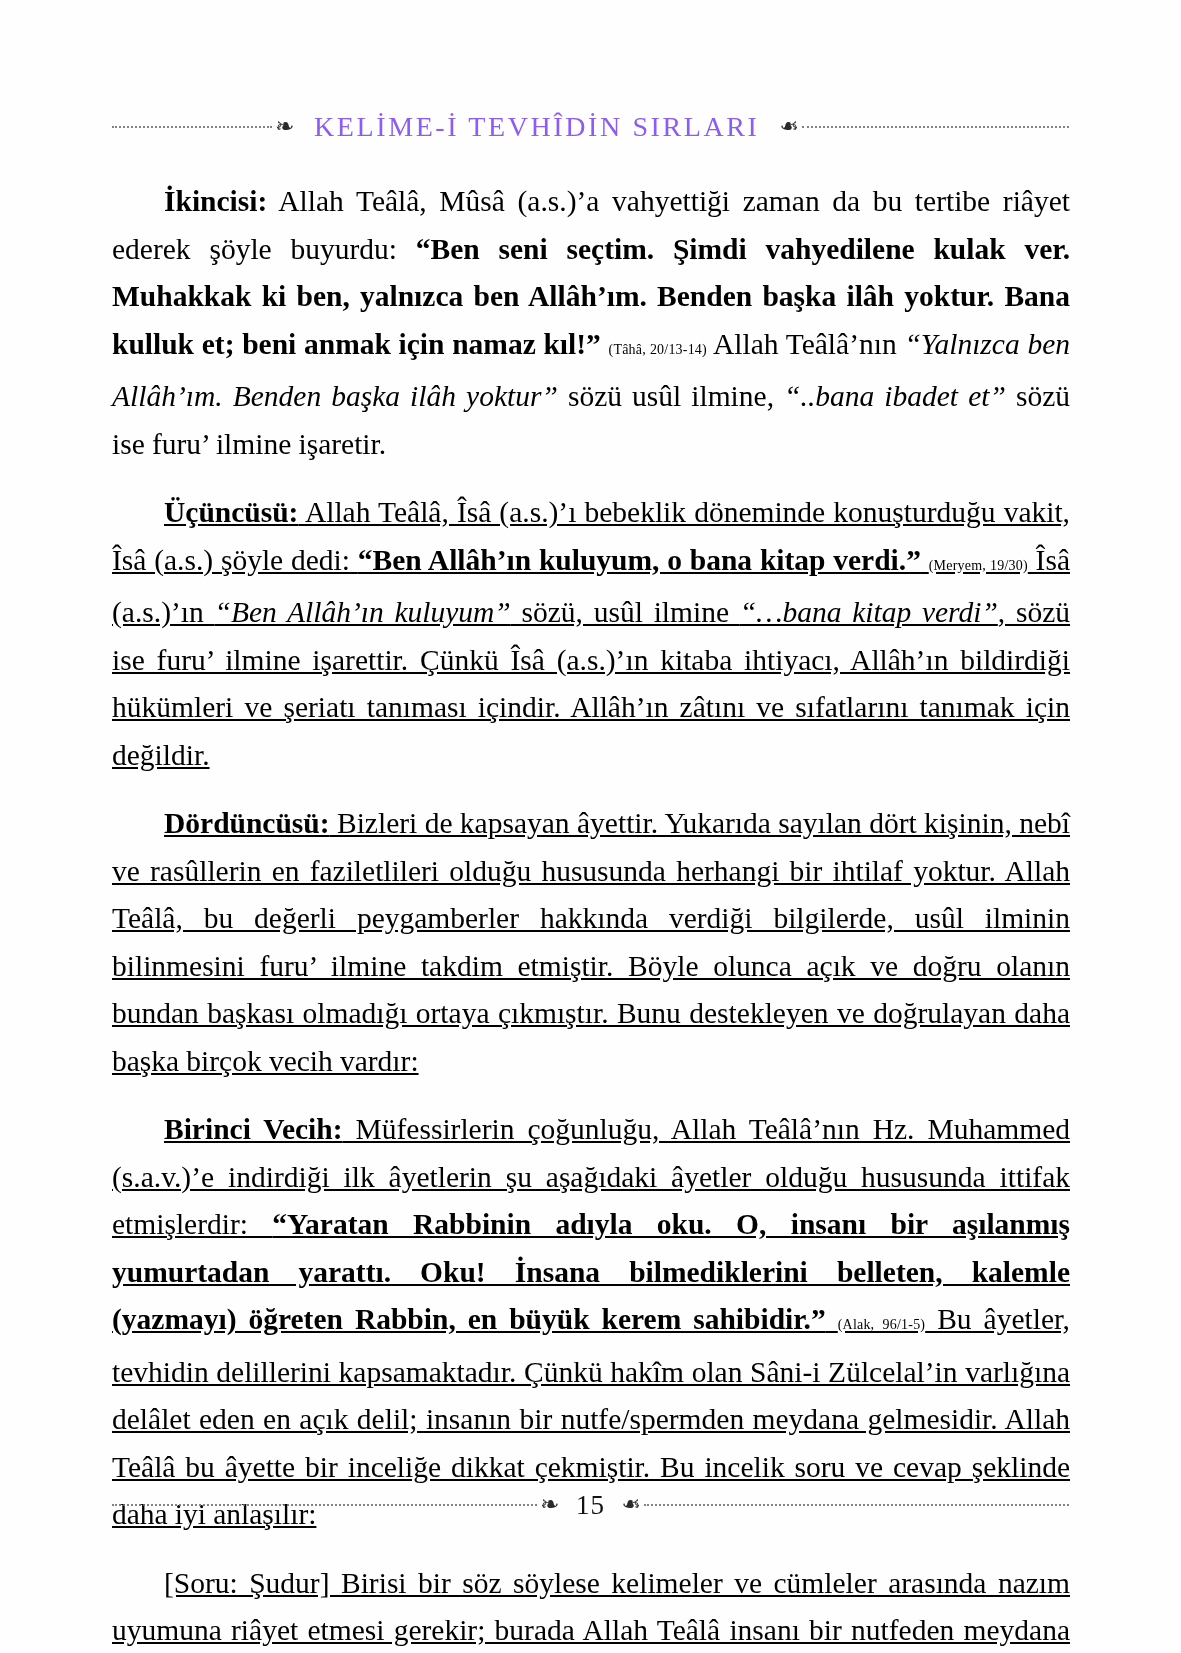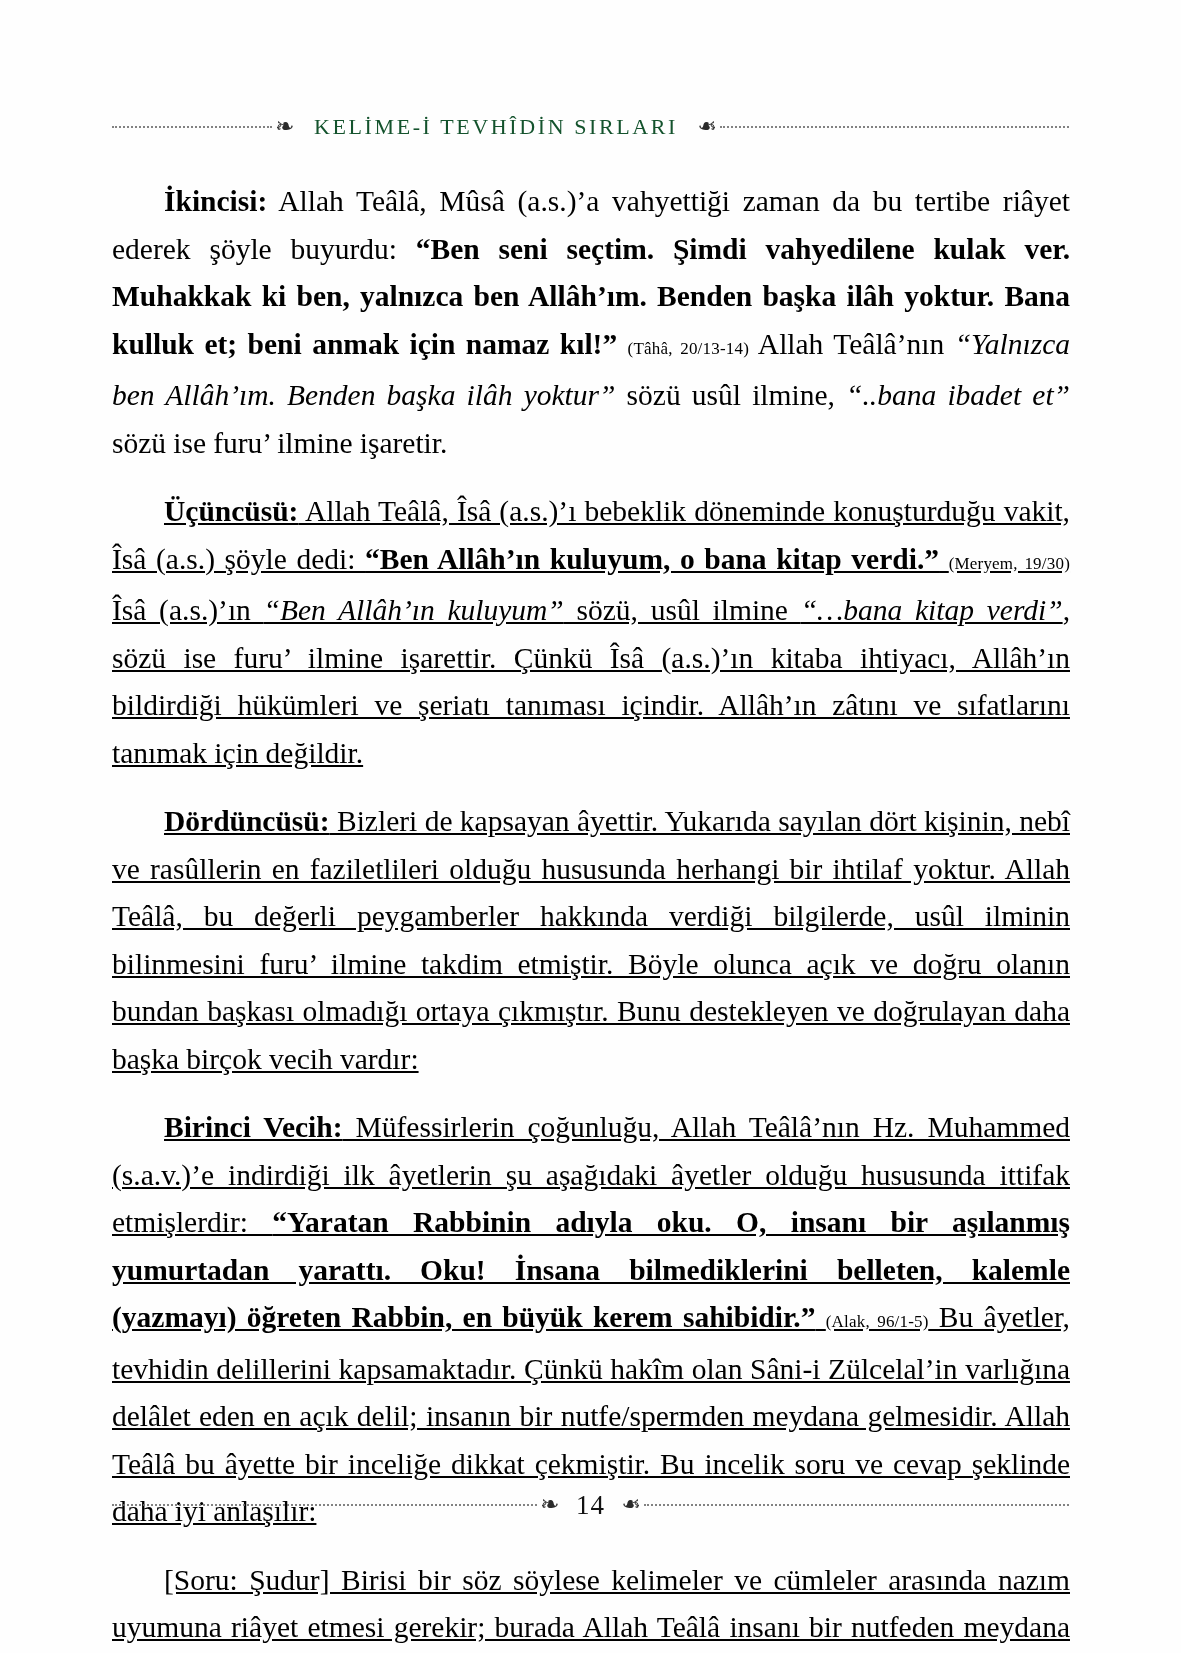--- a/index.html
+++ b/index.html
@@ -35,25 +35,25 @@
   .dot-rule {
     flex: 1 1 auto;
     height: 1px;
     border-bottom: 2px dotted #6d6d6d;
     margin-bottom: 2px;
     opacity: .85;
   }
   .dot-rule.short { flex: 0 0 160px; }
   .head-title {
     font-family: "Liberation Serif", "DejaVu Serif", serif;
-    font-size: 22px;
+    font-size: 28px;
     letter-spacing: 2.6px;
     white-space: nowrap;
     padding: 0 16px;
-    color: #14532d;
+    color: #8b5cf6;
     font-variant: small-caps;
     text-transform: uppercase;
   }
   .orn {
     display: inline-block;
     width: 26px;
     text-align: center;
     font-size: 23px;
     line-height: 1;
     color: #2b2b2b;
@@ -76,21 +76,21 @@
     text-align: justify;
     text-justify: inter-word;
     hyphens: manual;
     word-spacing: -0.2px;
   }
   p.para.indent { text-indent: 52px; }
   p.para.gap { margin-top: 21px; text-decoration: underline; }
   .lead { font-weight: bold; }
   .quote-bold { font-weight: bold; }
   .cite {
-    font-size: 17px;
+    font-size: 14px;
     letter-spacing: .2px;
   }
   .ital-quote { font-style: italic; }
 
   
   .footer {
     position: absolute;
     bottom: 128px;
     left: 112px;
     right: 112px;
@@ -129,18 +129,18 @@
 
     <p class="para indent gap"><span class="lead">Birinci Vecih:</span><span> Müfessirlerin çoğunluğu, Allah Teâlâ’nın Hz. Muhammed (s.a.v.)’e indirdiği ilk âyetlerin şu aşağıdaki âyetler olduğu hususunda ittifak etmişlerdir: </span><span class="quote-bold">“Yaratan Rabbinin adıyla oku. O, insanı bir aşılanmış yumurtadan yarattı. Oku! İnsana bilmediklerini belleten, kalemle (yazmayı) öğreten Rabbin, en büyük kerem sahibidir.”</span><span> </span><span class="cite">(Alak, 96/1-5)</span><span> Bu âyetler, tevhidin delillerini kapsamaktadır. Çünkü hakîm olan Sâni-i Zülcelal’in varlığına delâlet eden en açık delil; insanın bir nutfe/spermden meydana gelmesidir. Allah Teâlâ bu âyette bir inceliğe dikkat çekmiştir. Bu incelik soru ve cevap şeklinde daha iyi anlaşılır:</span></p>
 
     <p class="para indent gap"><span>[Soru: Şudur] Birisi bir söz söylese kelimeler ve cümleler arasında nazım uyumuna riâyet etmesi gerekir; burada Allah Teâlâ insanı bir nutfeden meydana getirdiğini zikretmiş ve şöyle buyurmuştur: </span></p>
 
   </div>
 
   <div class="footer">
     <span class="dot-rule"></span>
     <span class="orn">❧</span>
-    <span class="folio">14</span>
+    <span class="folio">15</span>
     <span class="orn flip">❧</span>
     <span class="dot-rule"></span>
   </div>
 
 </div>
 
 </body></html>

